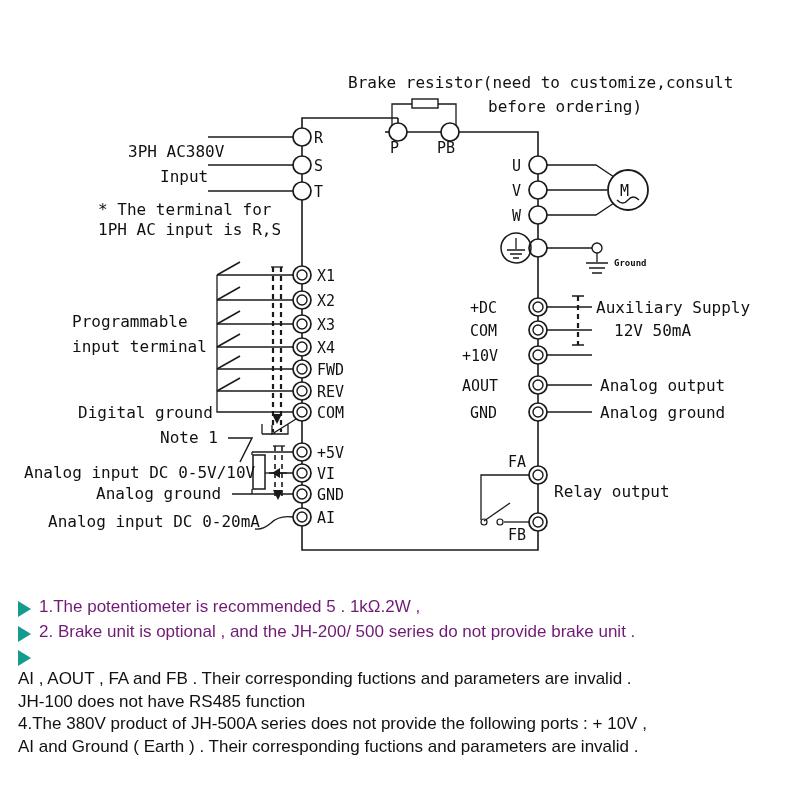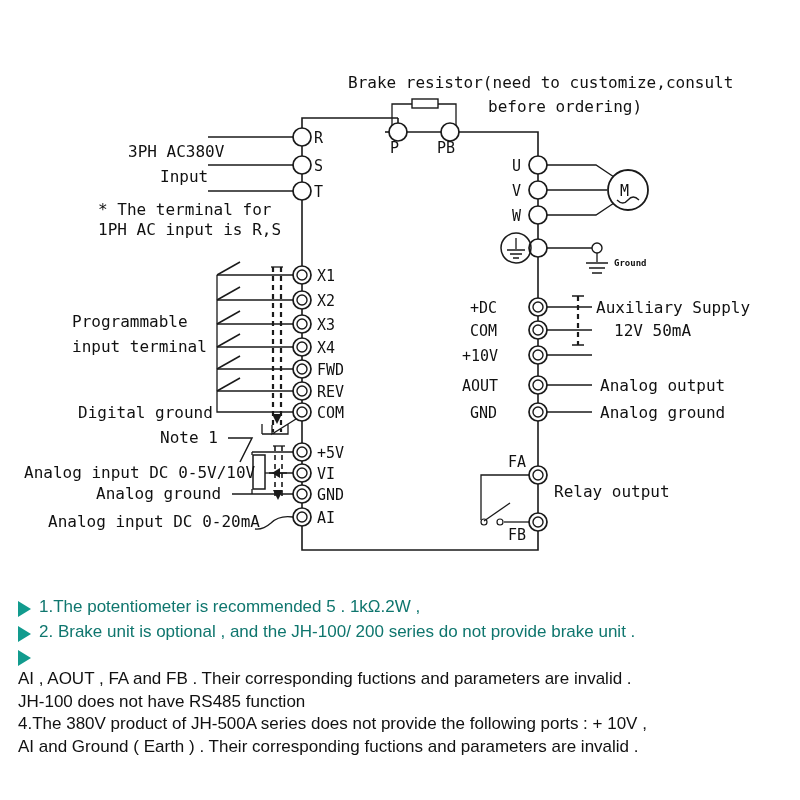--- a/index.html
+++ b/index.html
@@ -13,21 +13,21 @@
   .term-in{fill:#fff;stroke:#1a1a1a;stroke-width:1.4;}
   .shield{stroke:#1a1a1a;stroke-width:2.2;fill:none;stroke-dasharray:5 4;}
   .shield2{stroke:#1a1a1a;stroke-width:1.6;fill:none;stroke-dasharray:5 4;}
   .lbl{font-family:"DejaVu Sans Mono",monospace;font-size:15px;fill:#111;}
   .lbl-tiny{font-family:"DejaVu Sans Mono",monospace;font-size:9px;fill:#111;font-weight:bold;}
   .txt{font-family:"DejaVu Sans Mono",monospace;font-size:16px;fill:#111;}
   .notes{position:absolute;left:18px;top:596px;width:768px;}
   .note-row{display:flex;align-items:flex-start;margin-bottom:2px;}
   .tri{width:0;height:0;border-left:13px solid #129b8e;border-top:8px solid transparent;
        border-bottom:8px solid transparent;margin-top:5px;margin-right:8px;flex:0 0 auto;}
-  .note-txt{font-family:"Liberation Sans",sans-serif;font-size:17px;color:#0f766e;line-height:1.33;}
+  .note-txt{font-family:"Liberation Sans",sans-serif;font-size:17px;color:#701a75;line-height:1.33;}
   .cont{font-family:"Liberation Sans",sans-serif;font-size:17px;color:#111;line-height:1.33;}
 </style>
 </head>
 <body>
 
 <div id="stage">
 
 <svg width="800" height="600" viewBox="0 0 800 600">
 
   <text class="txt" x="348" y="88">Brake resistor(need to customize,consult</text>
@@ -243,21 +243,21 @@
 
 <div class="notes">
 
   <div class="note-row">
     <div class="tri"></div>
     <div class="note-txt">1.The potentiometer is recommended 5 . 1kΩ.2W ,</div>
   </div>
 
   <div class="note-row">
     <div class="tri"></div>
-    <div class="note-txt">2. Brake unit is optional , and the JH-100/ 200 series do not provide brake unit .</div>
+    <div class="note-txt">2. Brake unit is optional , and the JH-200/ 500 series do not provide brake unit .</div>
   </div>
 
   <div class="note-row">
     <div class="tri"></div>
   </div>
 
   <div class="cont">AI , AOUT , FA and FB . Their corresponding fuctions and parameters are invalid .</div>
   <div class="cont">JH-100 does not have RS485 function</div>
   <div class="cont">4.The 380V product of JH-500A series does not provide the following ports : + 10V ,</div>
   <div class="cont">AI and Ground ( Earth ) . Their corresponding fuctions and parameters are invalid .</div>

